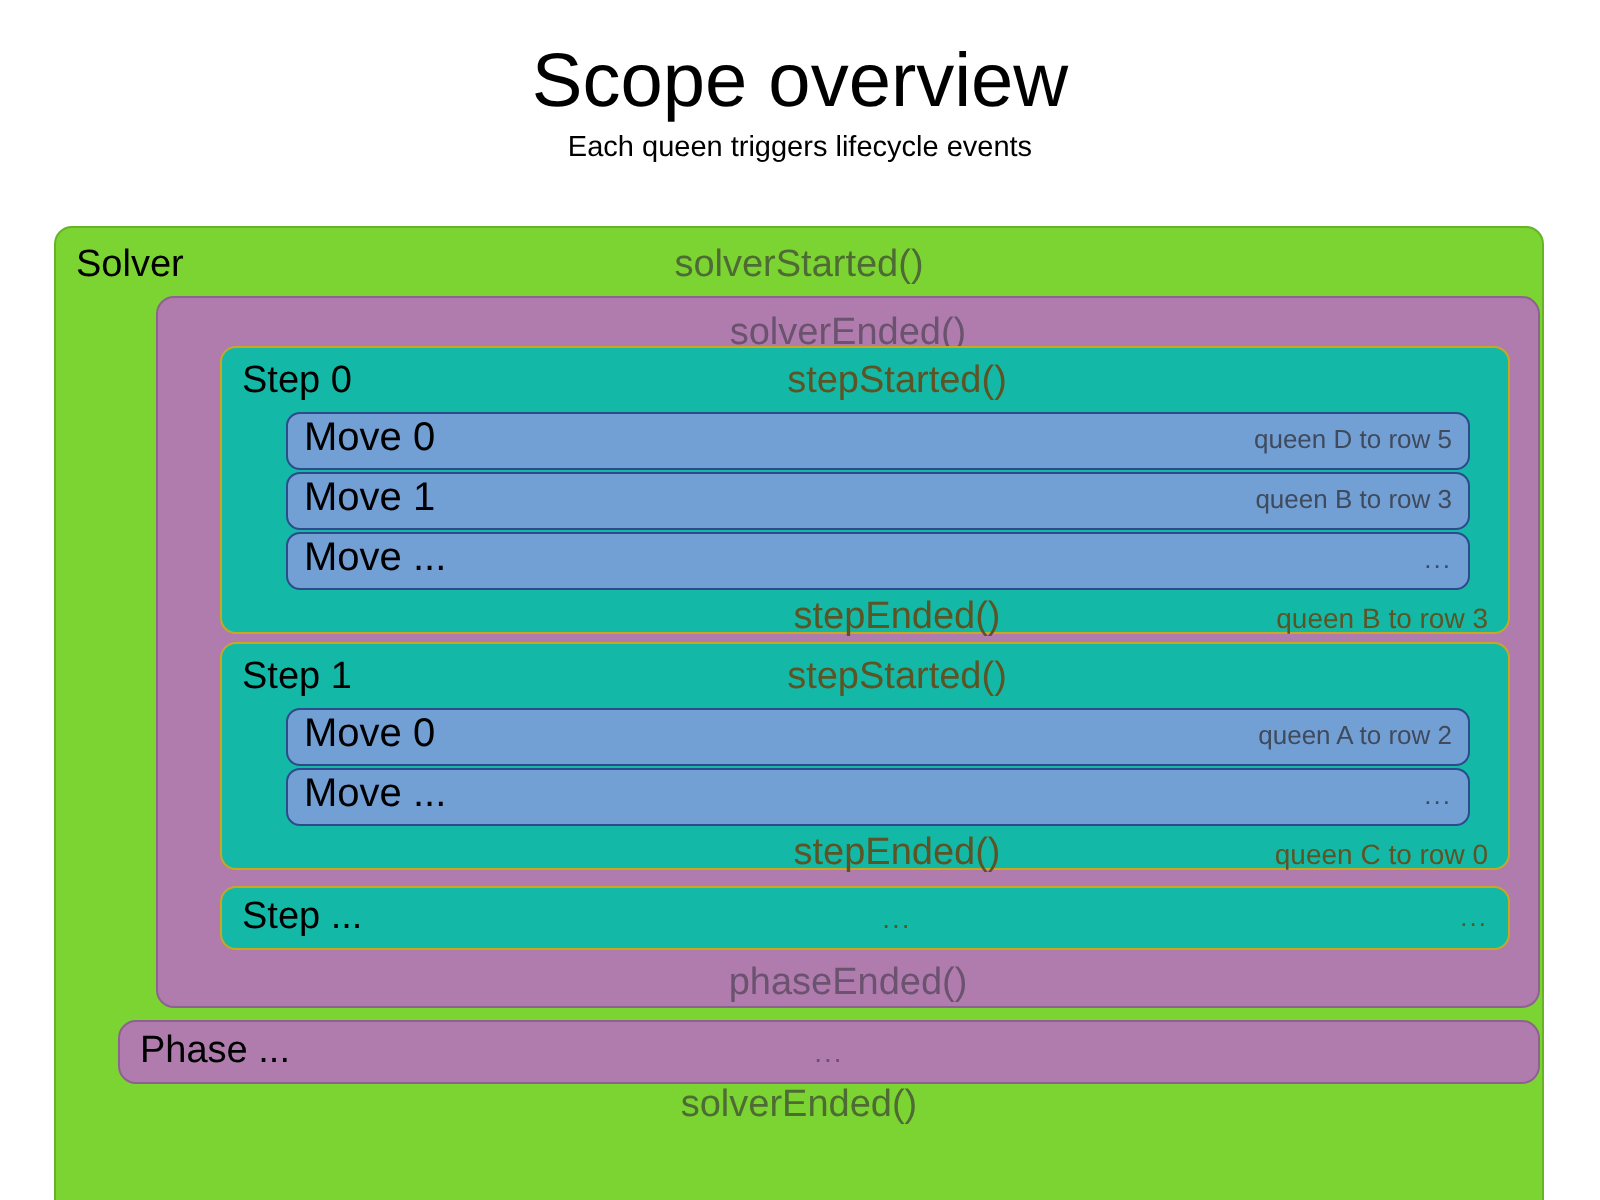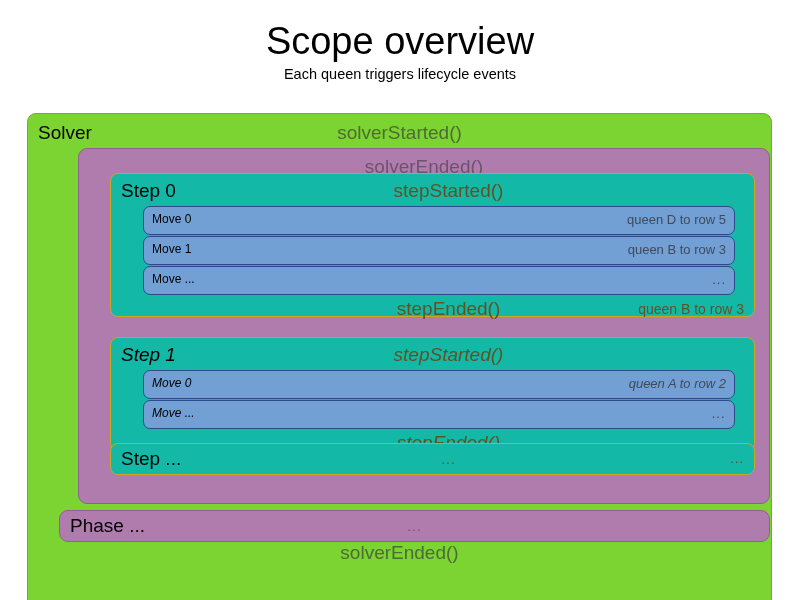--- a/index.html
+++ b/index.html
@@ -124,25 +124,24 @@
     position: absolute;
     left: 31px;
     top: 24px;
     width: 645px;
     height: 144px;
     padding-top: 2px;
   }
   .step-1 {
     position: absolute;
     left: 31px;
-    top: 188px;
+    top: 172px;
     width: 645px;
     height: 114px;
     padding-top: 2px;
-    font-style: italic;
   }
   .step-ellipsis {
     position: absolute;
     left: 31px;
     top: 294px;
     width: 645px;
     height: 32px;
   }
   .step-ellipsis .event,
   .step-ellipsis .detail { color: #5d5426; }
@@ -151,21 +150,21 @@
   .move {
     position: absolute;
     background: #729FD4;
     border: 1px solid #2c4b8c;
     border-radius: 7px;
     height: 27px;
     left: 32px;
     width: 590px;
   }
   .move .row { height: 25px; line-height: 25px; }
-  .move .label { font-size: 12px; color: #000000; left: 8px; }
+  .move .label { font-size: 20px; color: #000000; left: 8px; }
   .move .detail { font-size: 13px; color: #3f4a5c; right: 8px; }
 
   .move-a { top: 32px; }
   .move-b { top: 62px; }
   .move-c { top: 92px; }
 
   .step-1 .move-a { top: 32px; }
   .step-1 .move-b { top: 62px; }
 
   .ellip { letter-spacing: 1px; }
@@ -241,31 +240,35 @@
 
       <div class="move move-b">
         <div class="row">
           <span class="label">Move ...</span>
           <span class="detail ellip">...</span>
         </div>
       </div>
 
       <div class="row" style="position:absolute;left:0;right:0;top:90px;">
         <span class="event">stepEnded()</span>
+        <span class="detail">queen C to row 0</span>
       </div>
     </div>
 
     <div class="scope step step-ellipsis">
       <div class="row">
         <span class="label">Step ...</span>
         <span class="event ellip" style="font-size:14px;">...</span>
         <span class="detail ellip" style="font-size:13px;">...</span>
       </div>
     </div>
 
+    <div class="row" style="position:absolute;left:0;right:0;top:328px;">
+      <span class="event">phaseEnded()</span>
+    </div>
   </div>
 
   <div class="scope phase phase-ellipsis">
     <div class="row">
       <span class="label">Phase ...</span>
       <span class="event ellip" style="font-size:14px;">...</span>
     </div>
   </div>
 
   <div class="row" style="position:absolute;left:0;right:0;top:424px;">

